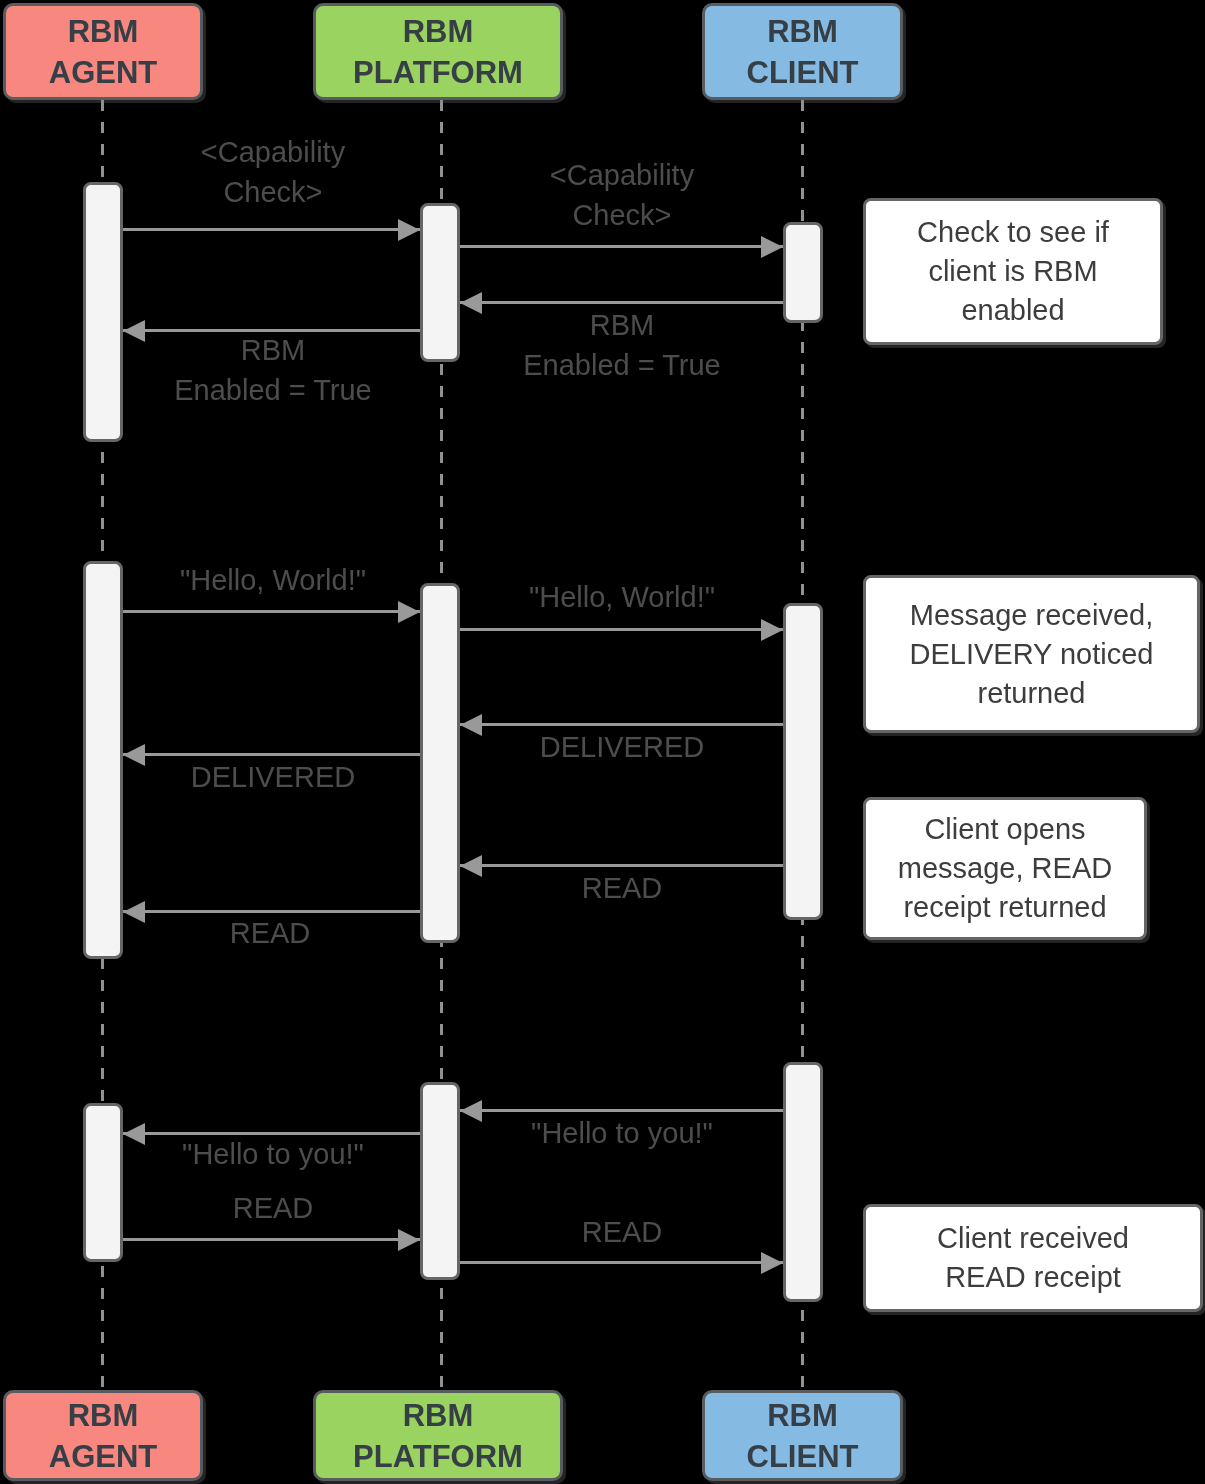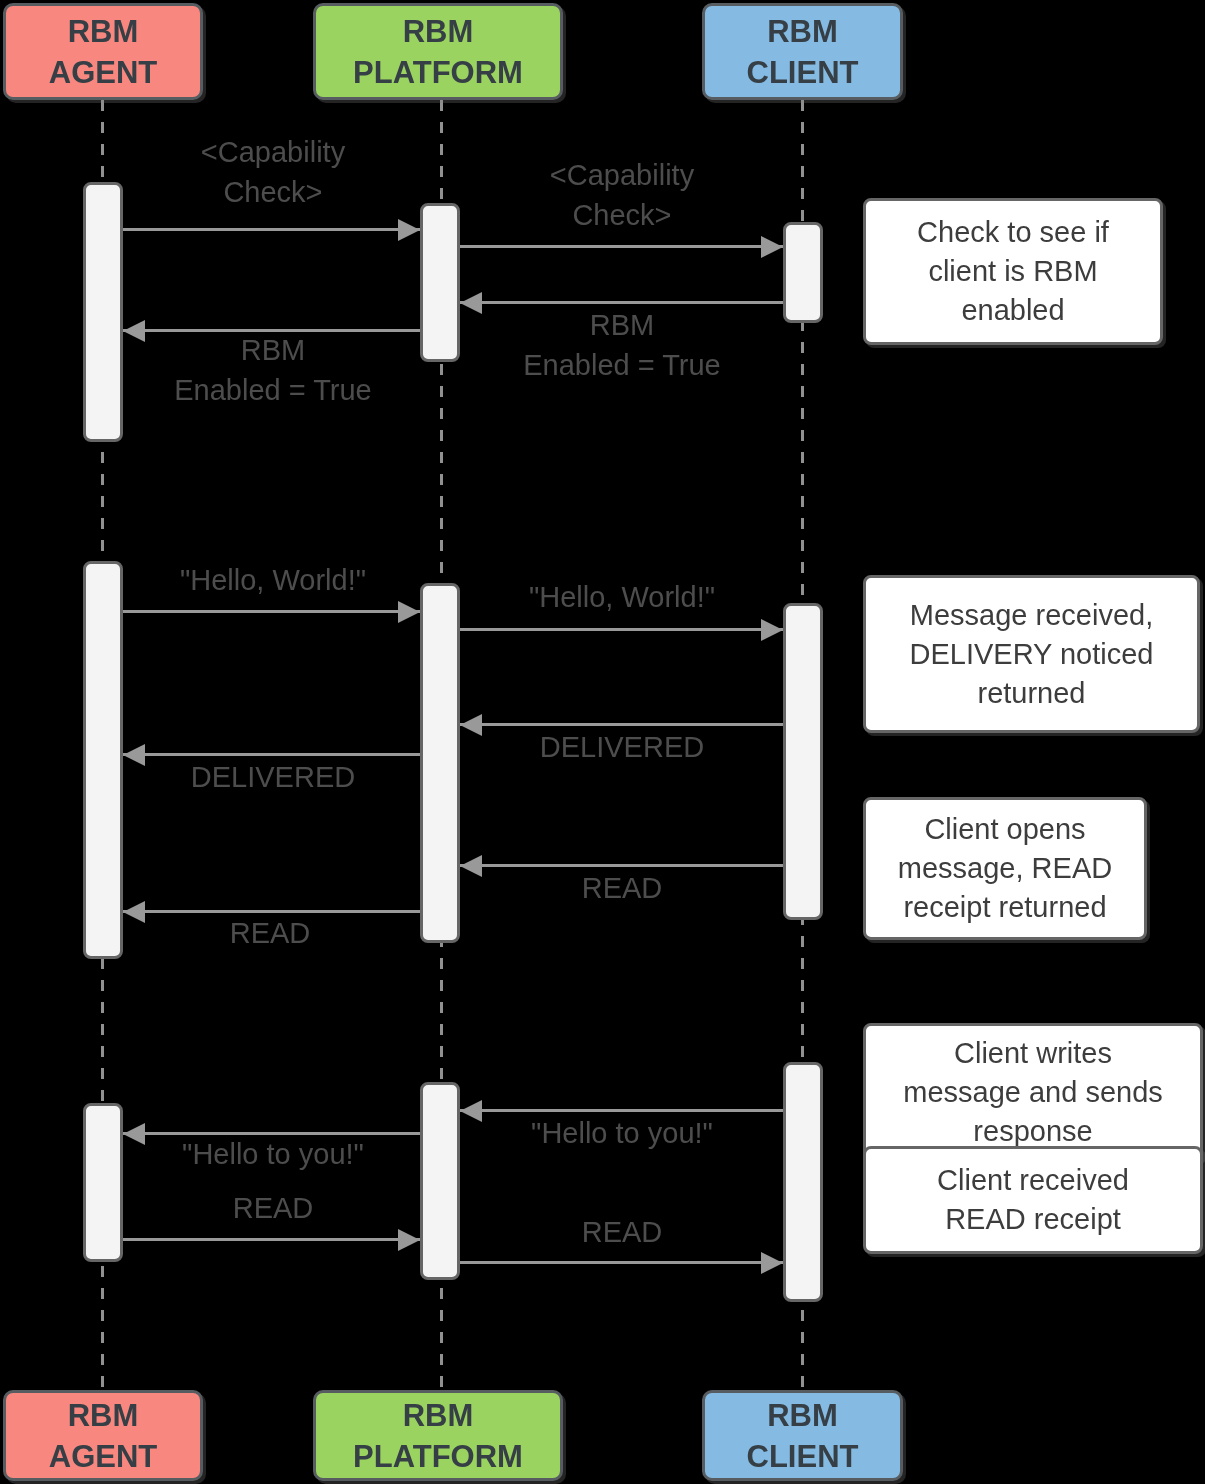--- a/index.html
+++ b/index.html
@@ -111,24 +111,21 @@
 
   <div class="note" style="left:863px;top:198px;width:300px;height:147px">Check to see if
 client is RBM
 enabled</div>
   <div class="note" style="left:863px;top:575px;width:337px;height:158px">Message received,
 DELIVERY noticed
 returned</div>
   <div class="note" style="left:863px;top:797px;width:284px;height:143px">Client opens
 message, READ
 receipt returned</div>
-  <div class="note" style="left:863px;top:1023px;width:340px;height:139px">Client writes
-message and sends
-response</div>
-  <div class="note" style="left:863px;top:1146px;width:340px;height:108px">Client received
+  <div class="note" style="left:863px;top:1204px;width:340px;height:108px">Client received
 READ receipt</div>
 
   <div class="actor" style="left: 3px; top: 1390px; width: 200px; height: 91px; background-color: rgb(248, 135, 127);">RBM
 AGENT</div>
   <div class="actor" style="left: 313px; top: 1390px; width: 250px; height: 91px; background-color: rgb(154, 211, 95);">RBM
 PLATFORM</div>
   <div class="actor" style="left: 702px; top: 1390px; width: 201px; height: 91px; background-color: rgb(133, 187, 227);">RBM
 CLIENT</div>
 
 </div>

